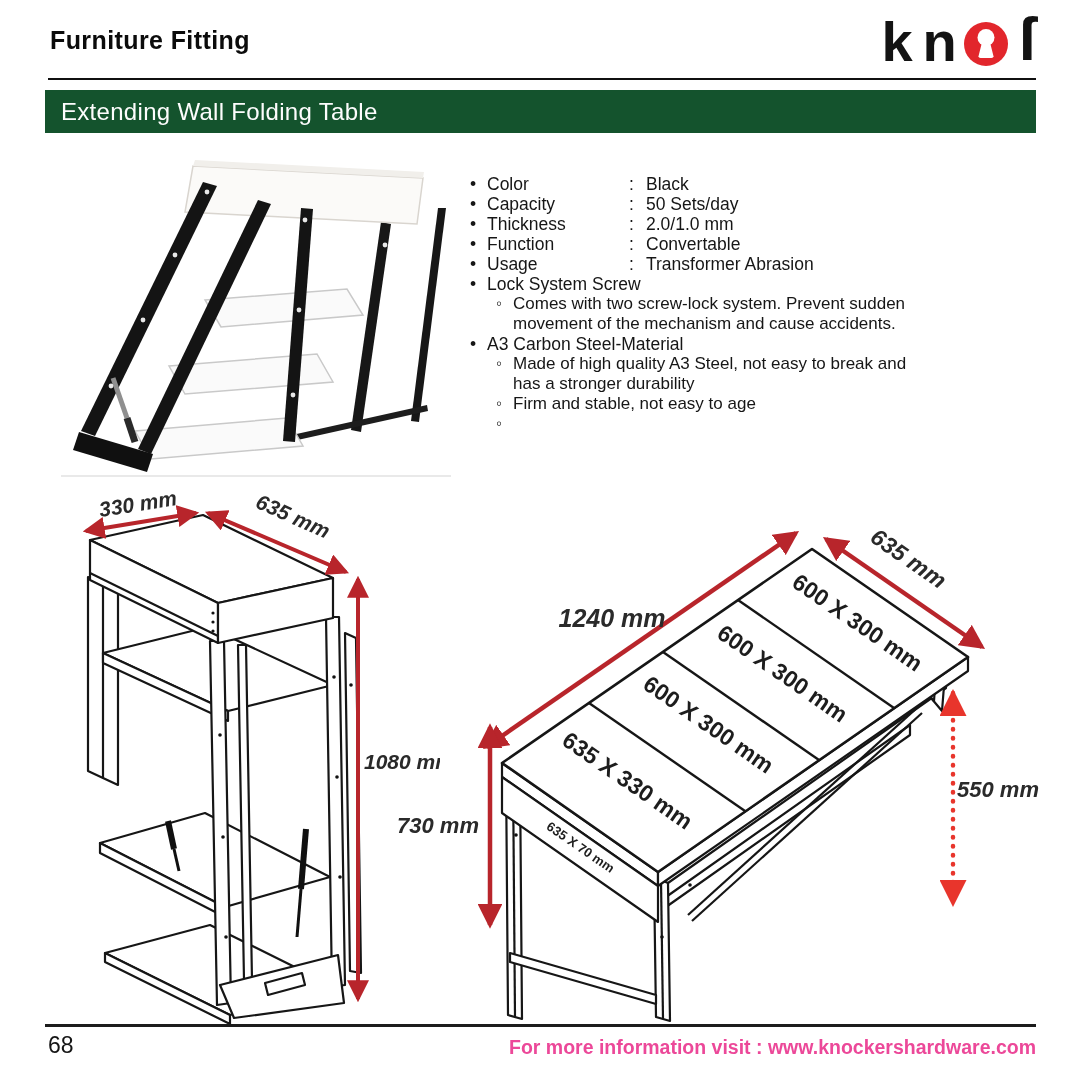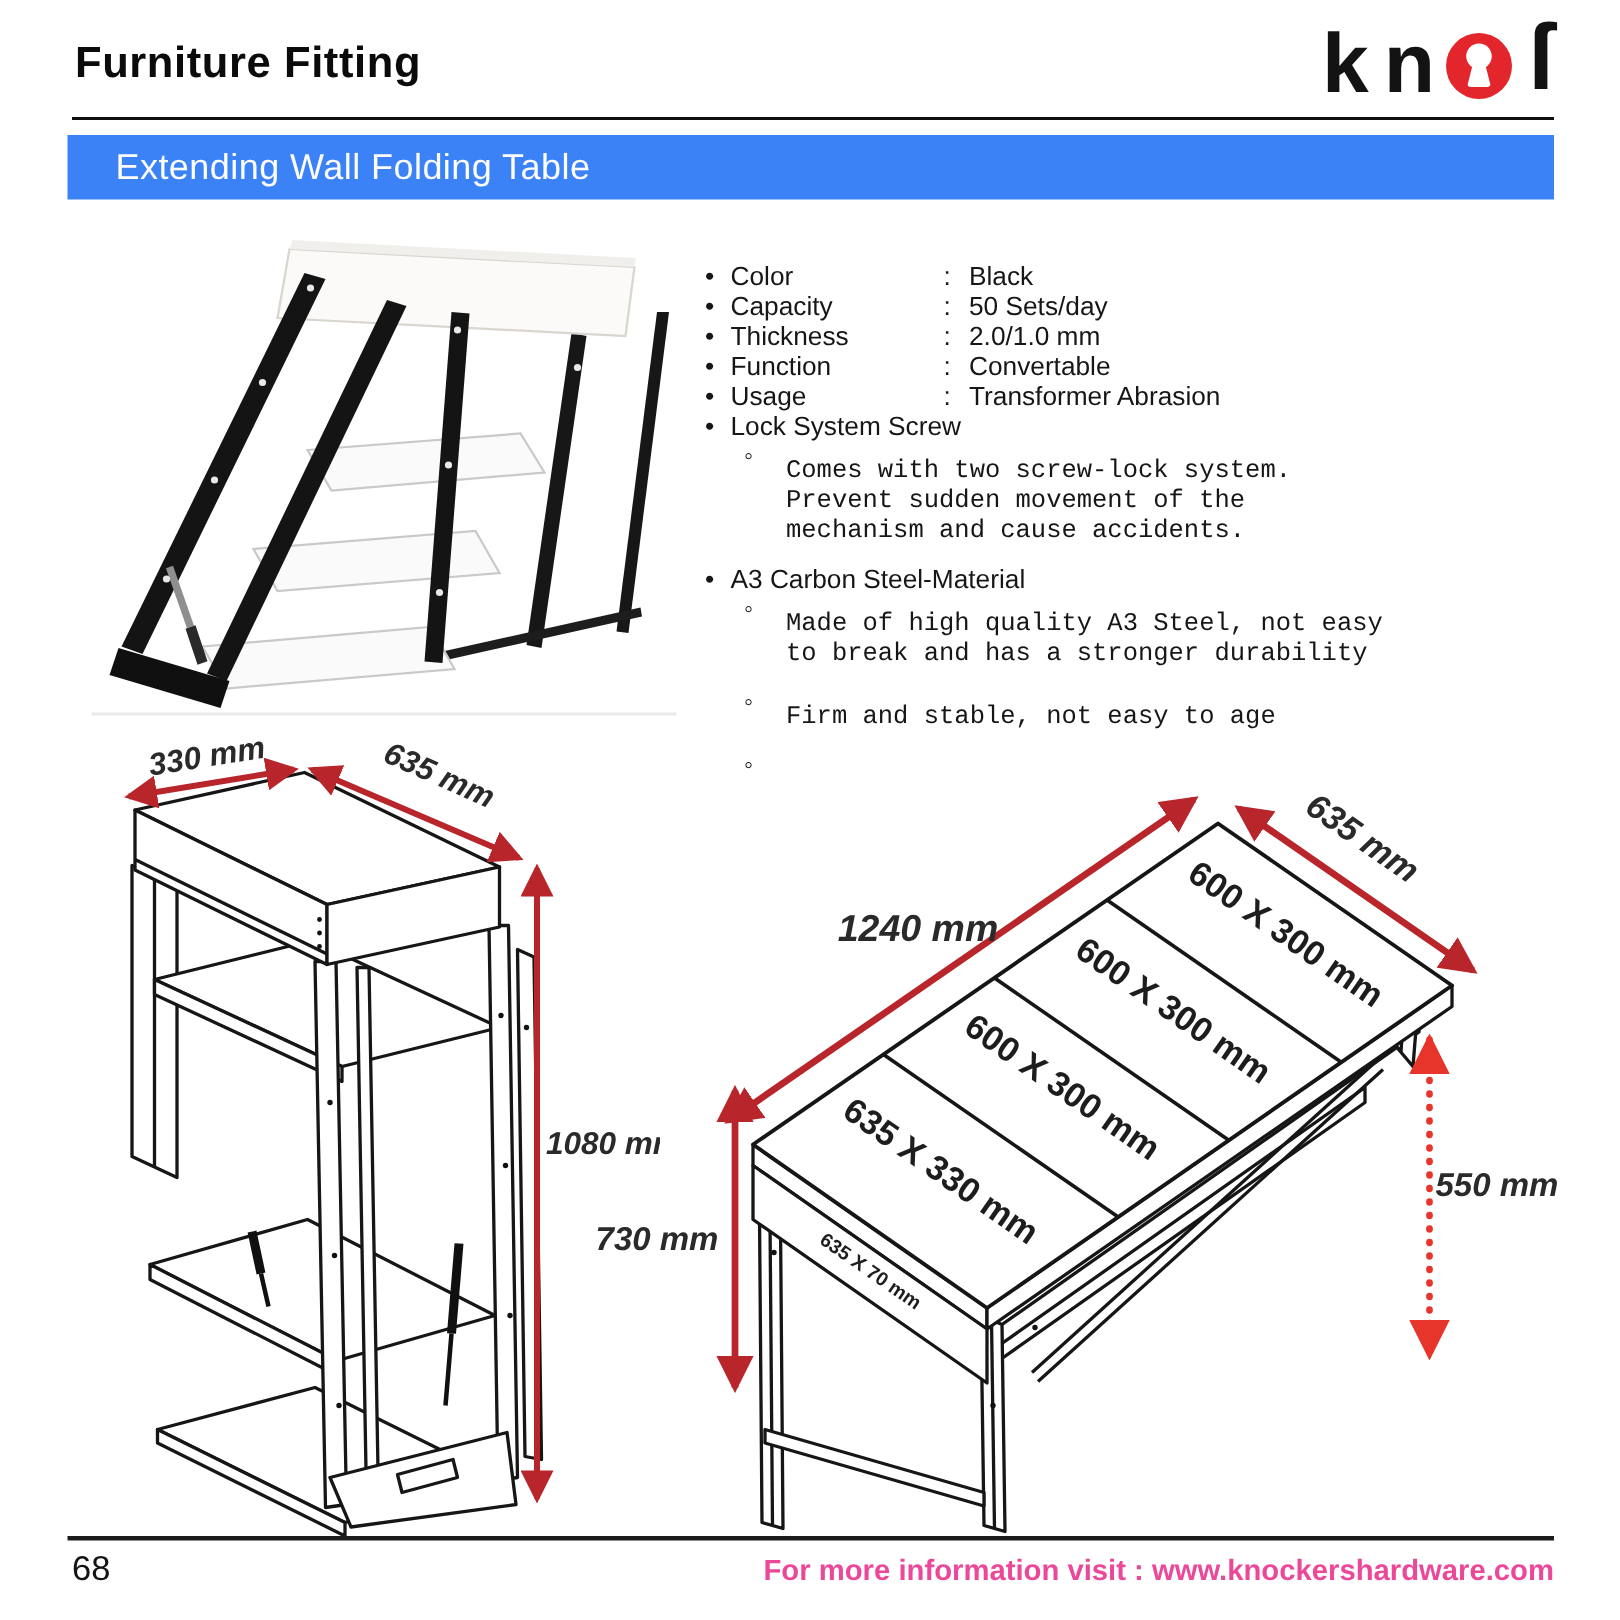--- a/index.html
+++ b/index.html
@@ -3,45 +3,45 @@
 <meta charset="utf-8">
 <style>
   html,body{margin:0;padding:0;}
   body{
     width:1080px;height:1080px;position:relative;background:#ffffff;
     font-family:"Liberation Sans",sans-serif;color:#111;overflow:hidden;
   }
   .abs{position:absolute;}
 
   
-  .category-title{left:50px;top:26px;font-size:29px;font-weight:600;color:#0b0b0b;letter-spacing:.4px;}
+  .category-title{left:50px;top:26px;font-size:25px;font-weight:600;color:#0b0b0b;letter-spacing:.4px;}
   .logo{right:44px;top:14px;display:flex;align-items:center;}
   .logo .lt{font-size:56px;font-weight:700;color:#131313;letter-spacing:10px;line-height:1;}
   .logo .keyhole{width:46px;height:46px;margin:4px 8px 0 -4px;display:block;}
   .logo .longs{font-size:62px;font-weight:700;color:#131313;line-height:1;margin:-6px 0 0 2px;}
   .header-rule{left:48px;width:988px;top:78px;height:2px;background:#101010;}
 
   
-  .title-bar{left:45px;top:90px;width:991px;height:43px;background:#3b82f6;
-    display:flex;align-items:center;padding-left:32px;box-sizing:border-box;}
+  .title-bar{left:45px;top:90px;width:991px;height:43px;background:#14532d;
+    display:flex;align-items:center;padding-left:16px;box-sizing:border-box;}
   .title-bar span{color:#fdfdfd;font-size:24px;font-weight:400;letter-spacing:.3px;}
 
   
   .specs{left:470px;top:174px;width:568px;}
   .type-line{font-size:21px;font-weight:700;color:#0d0d0d;margin-bottom:13px;}
   .type-line .tv{margin-left:28px;}
   .spec-row{display:flex;font-size:17.5px;line-height:20px;color:#161616;}
   .spec-row .bul{width:17px;}
   .spec-row .lab{width:142px;}
   .spec-row .col{width:17px;}
   .feat-title{display:flex;font-size:17.5px;line-height:20px;color:#161616;}
   .feat-title .bul{width:17px;}
   .sub-row{display:flex;font-size:17px;line-height:20px;color:#161616;padding-left:26px;}
   .sub-row .sbul{width:17px;}
-  .sub-row p{margin:11px;max-width:402px;font-family:Liberation Mono, monospace;}
+  .sub-row p{margin:0;max-width:402px;}
 
   
   .footer-rule{left:45px;top:1024px;width:991px;height:3px;background:#1c1c1c;}
   .page-number{left:48px;top:1032px;font-size:23px;color:#141414;}
   .footer-info{right:44px;top:1036px;font-size:19.5px;color:#ec4899;font-weight:bold;}
 
   svg text{font-family:"Liberation Sans",sans-serif;}
   .dim-label{font-style:italic;font-weight:700;fill:#2a2a2a;}
   .panel-label{font-weight:700;fill:#1d1d1d;}
 </style>

